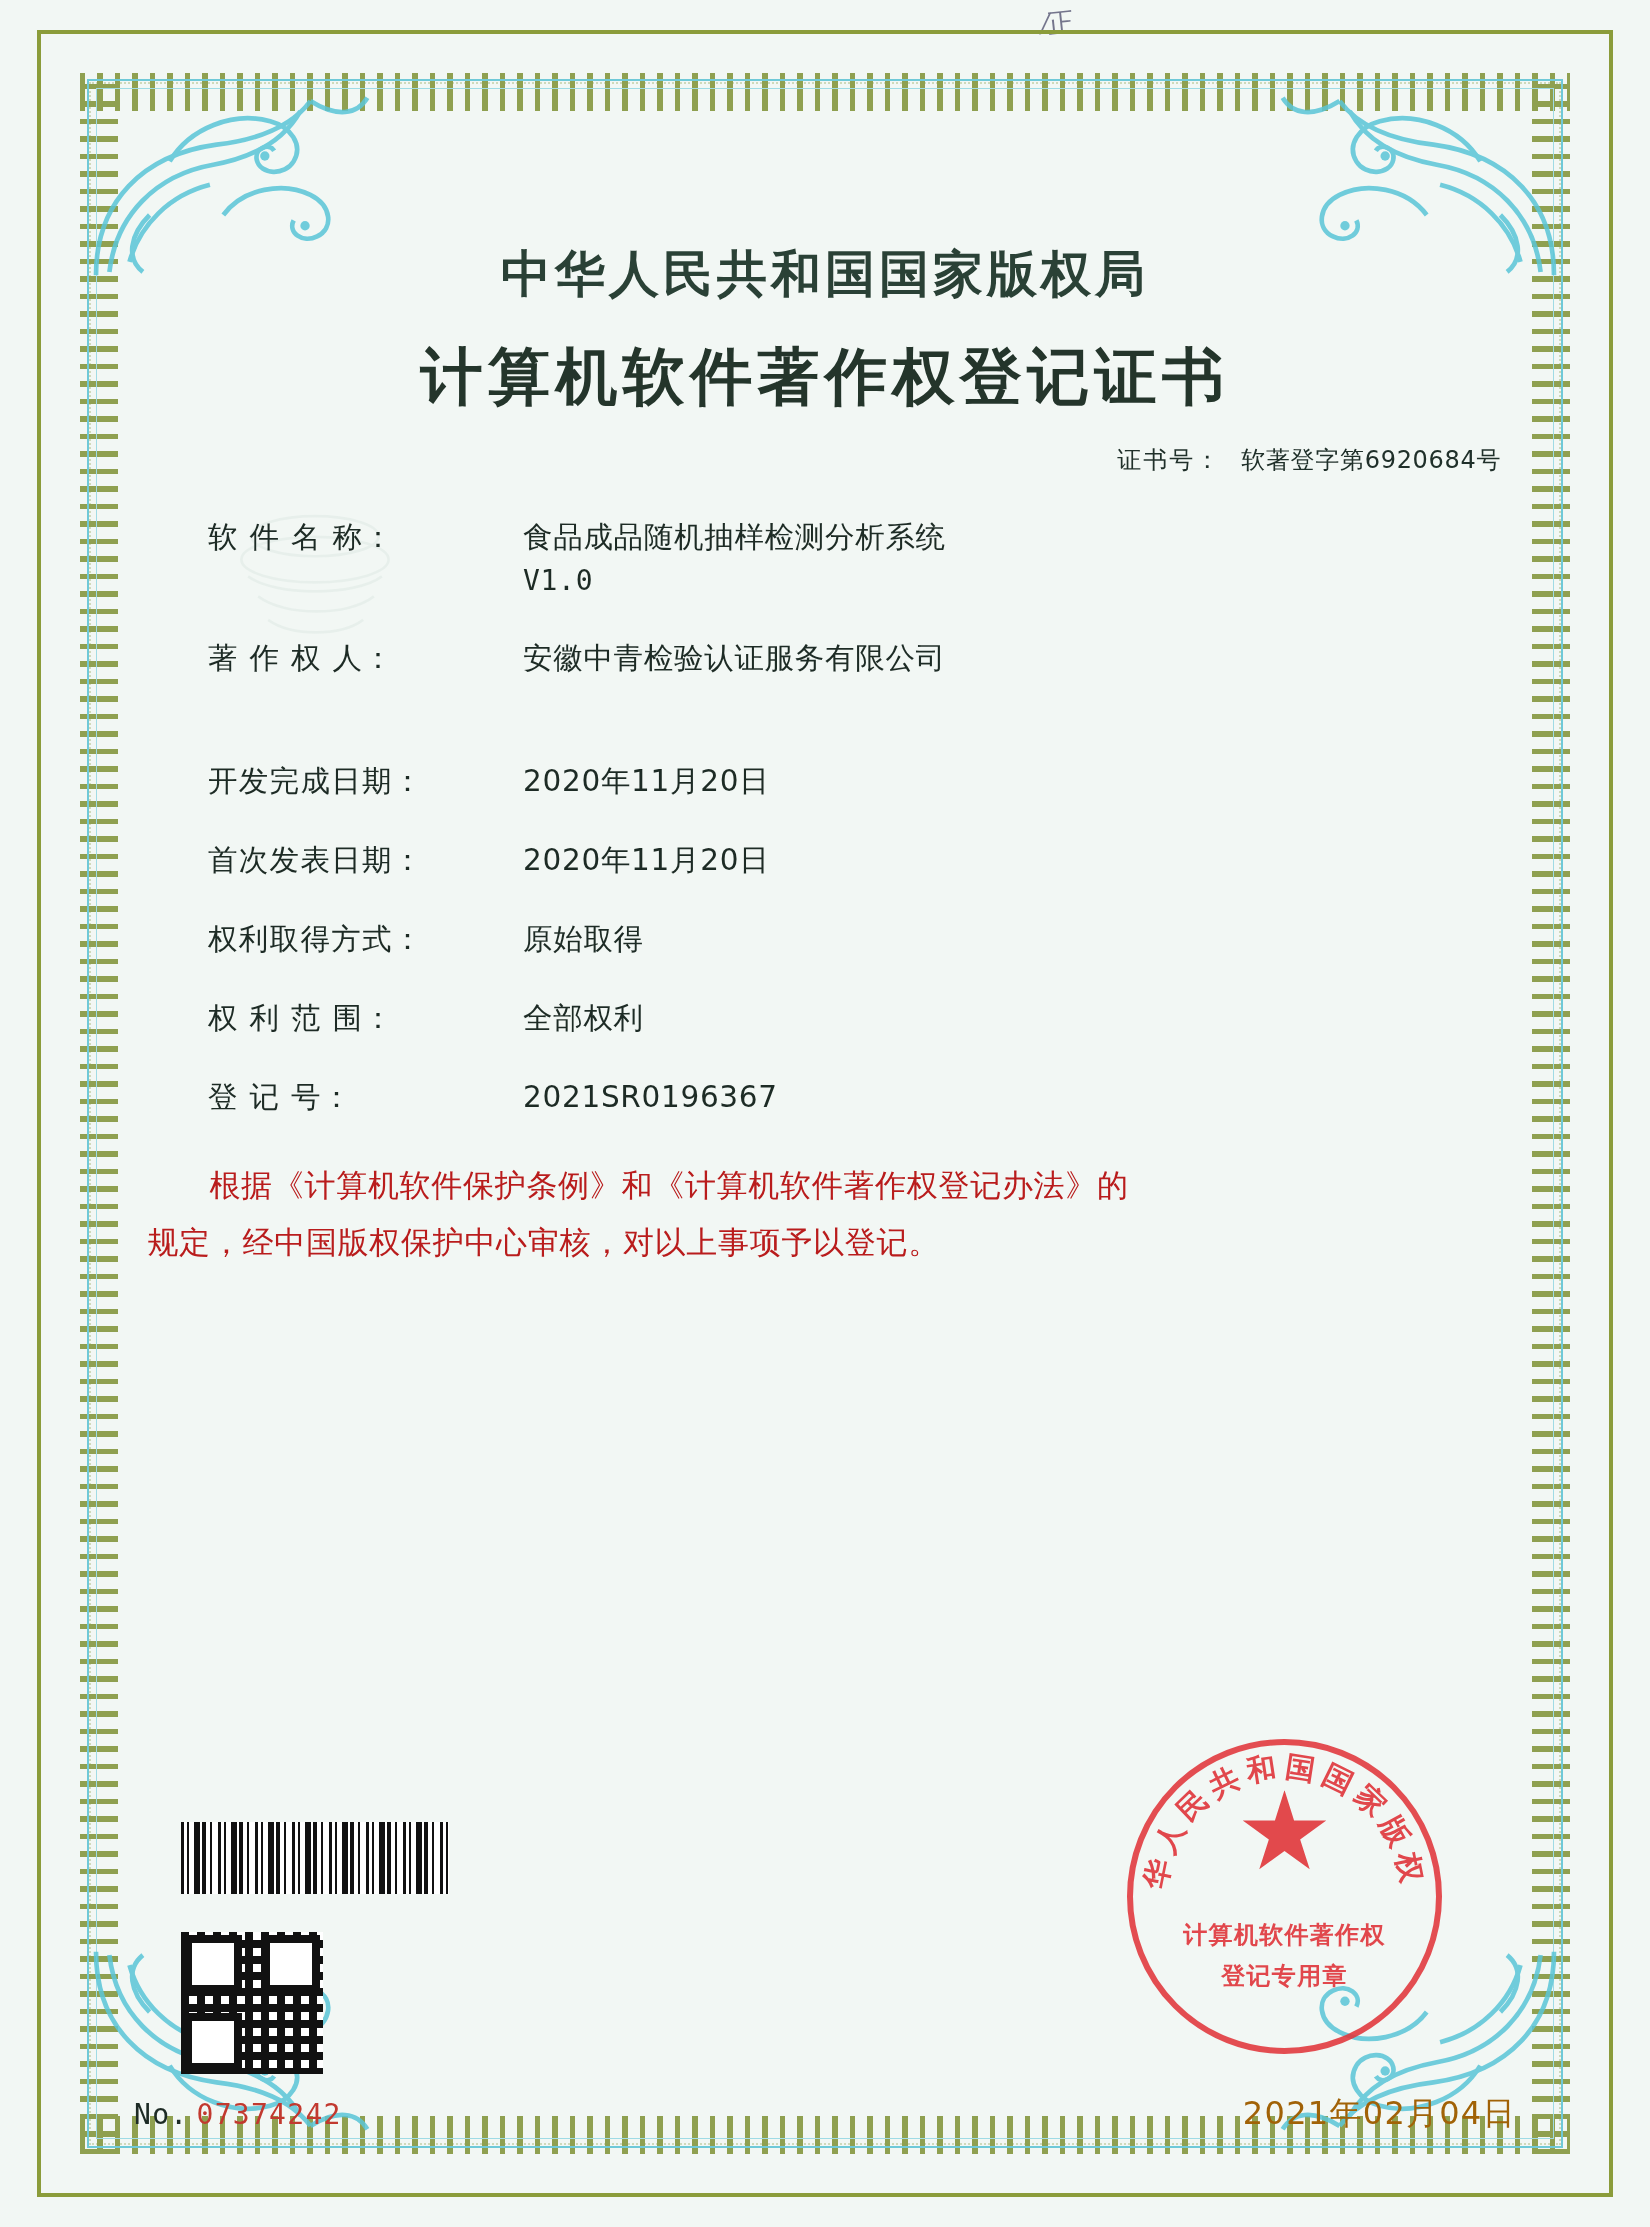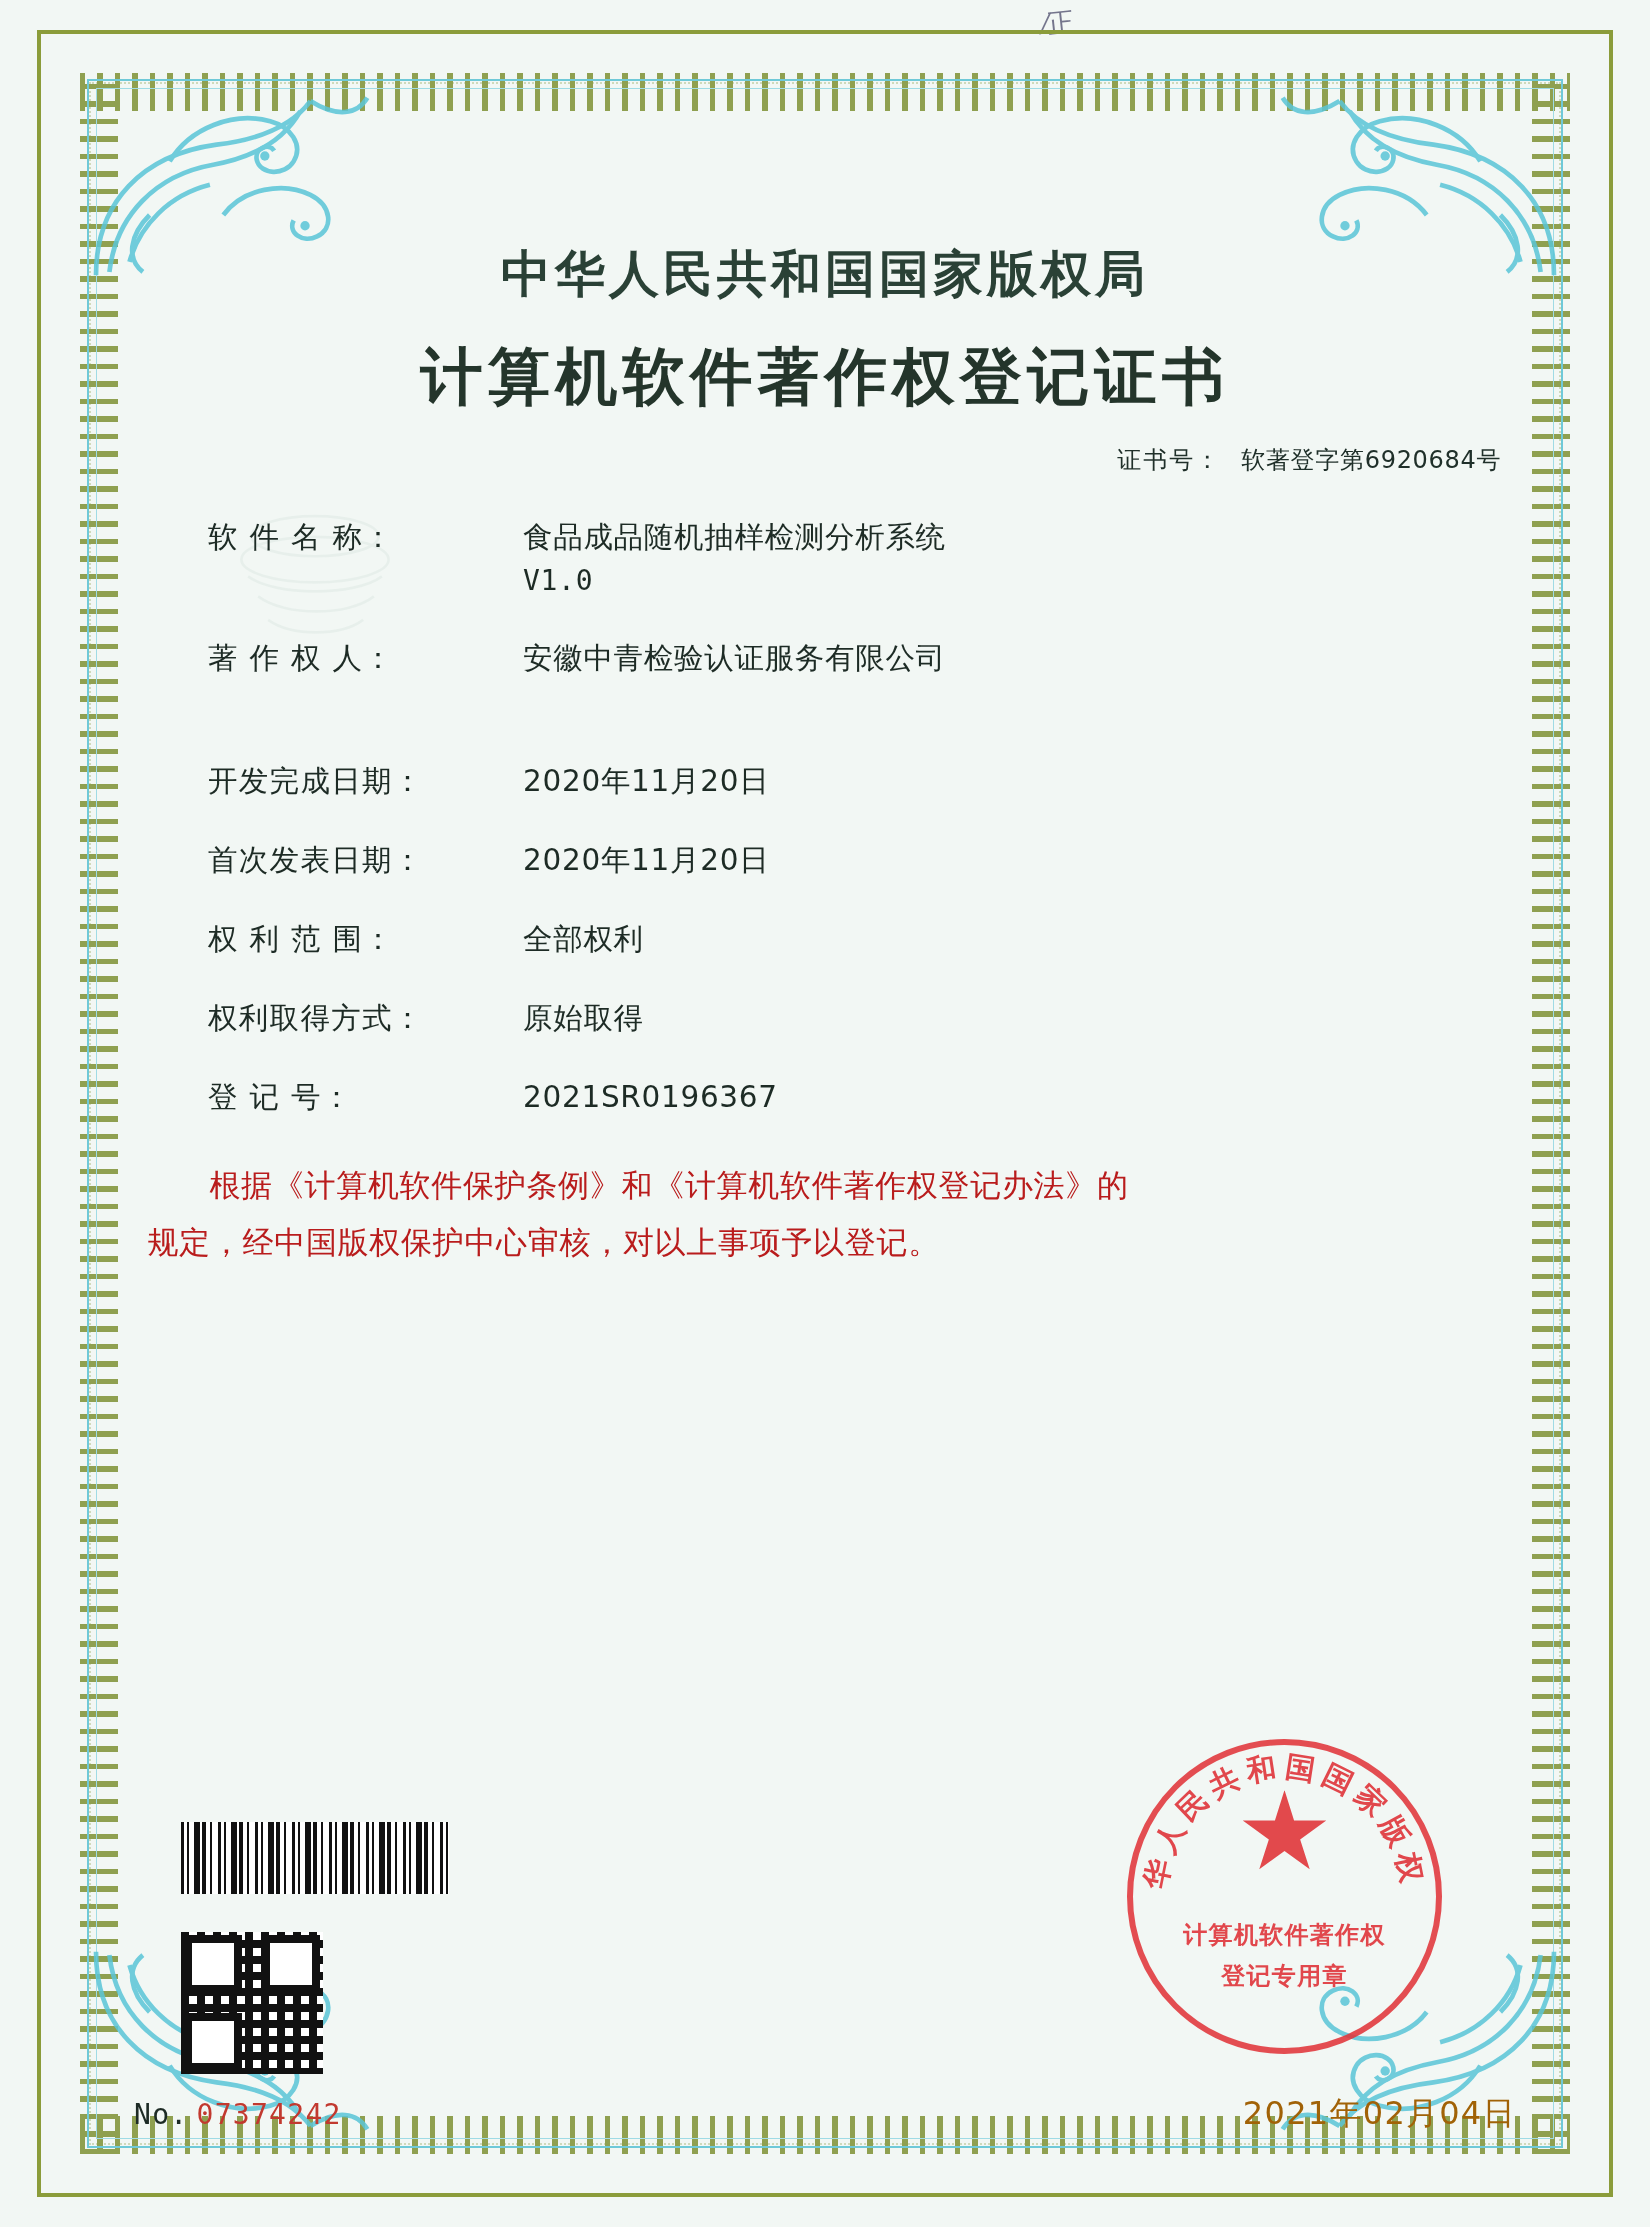--- a/index.html
+++ b/index.html
@@ -401,27 +401,27 @@
         <div class="field-label">开发完成日期：</div>
         <div class="field-value">2020年11月20日</div>
       </div>
 
       <div class="field-row">
         <div class="field-label">首次发表日期：</div>
         <div class="field-value">2020年11月20日</div>
       </div>
 
       <div class="field-row">
+        <div class="field-label">权利取得方式：</div>
+        <div class="field-value">原始取得</div>
+      </div>
+
+      <div class="field-row">
         <div class="field-label">权 利 范 围：</div>
         <div class="field-value">全部权利</div>
-      </div>
-
-      <div class="field-row">
-        <div class="field-label">权利取得方式：</div>
-        <div class="field-value">原始取得</div>
       </div>
 
       <div class="field-row">
         <div class="field-label">登  记  号：</div>
         <div class="field-value">2021SR0196367</div>
       </div>
 
     </div>
 
     <div class="statement">

